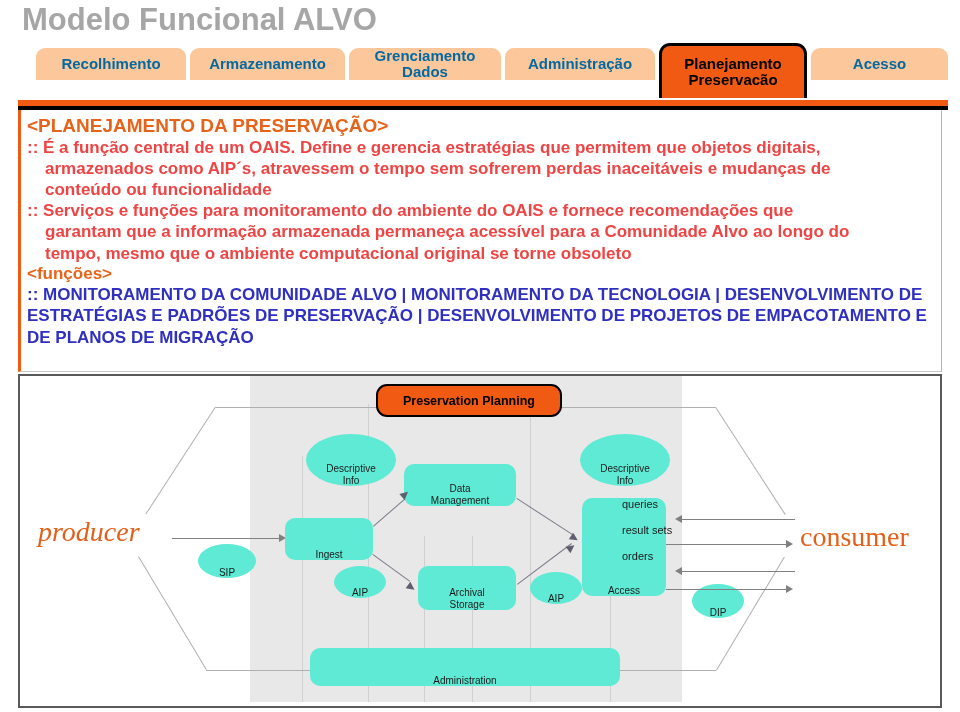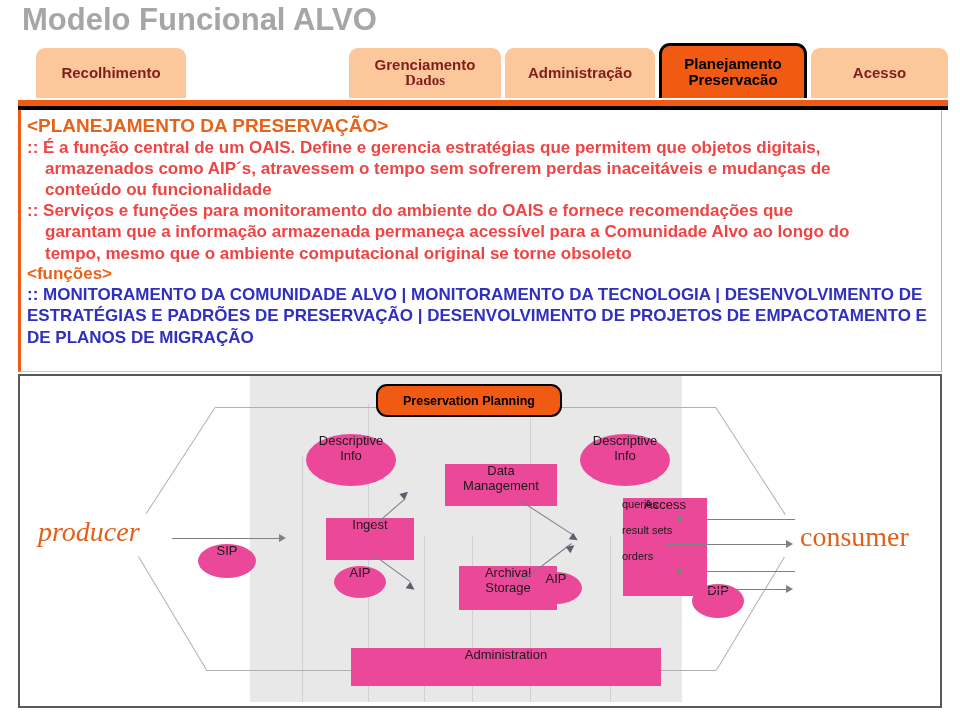--- a/index.html
+++ b/index.html
@@ -34,24 +34,24 @@
   #tab-bar {
     position: absolute;
     left: 18px;
     top: 48px;
     width: 930px;
     height: 52px;
   }
   .tab {
     position: absolute;
     top: 0;
-    height: 50px;
+    height: 32px;
     background: #fcc79a;
     border-radius: 9px 9px 0 0;
-    color: #7f1d1d;
+    color: #0369a1;
     font-weight: bold;
     font-size: 15px;
     text-align: center;
     display: flex;
     align-items: center;
     justify-content: center;
     line-height: 1.05;
     box-sizing: border-box;
   }
   .tab.active {
@@ -154,31 +154,31 @@
   }
   .hexline {
     position: absolute;
     height: 0;
     border-top: 1px solid #b0b0b0;
     transform-origin: 0 0;
   }
 
   .node {
     position: absolute;
-    background: #ec4899;
+    background: #5eead4;
     color: #1a1a1a;
-    font-size: 13px;
+    font-size: 10px;
     text-align: center;
     display: flex;
-    align-items: flex-start;
+    align-items: flex-end;
     justify-content: center;
     line-height: 1.15;
     box-sizing: border-box;
   }
-  .node.rect { border-radius: 0; margin-left: 41px; }
+  .node.rect { border-radius: 10px; }
   .node.ellipse { border-radius: 50%; }
 
   #preservation-planning {
     position: absolute;
     background: #f05a13;
     border: 2px solid #000000;
     border-radius: 11px;
     color: #000000;
     font-size: 12.5px;
     font-weight: bold;
@@ -236,24 +236,27 @@
 <body>
 
 <div id="slide">
 
   <div id="slide-title">Modelo Funcional ALVO</div>
 
   <div id="tab-bar">
     <div class="tab" style="left:18px; width:150px;">
       <span>Recolhimento</span>
     </div>
+    <div class="tab" style="left:172px; width:155px;">
+      <span>Armazenamento</span>
+    </div>
     <div class="tab" style="left:331px; width:152px;">
       <span>
         <span style="display:block;">Grenciamento</span>
-        <span style="display:block;font-family:Liberation Serif, serif;">Dados</span>
+        <span style="display:block;">Dados</span>
       </span>
     </div>
     <div class="tab" style="left:487px; width:150px;">
       <span>Administração</span>
     </div>
     <div class="tab active" style="left:641px; width:148px;">
       <span>
         <span style="display:block;text-align:right;">Planejamento</span>
         <span style="display:block;">Preservacão</span>
       </span>

